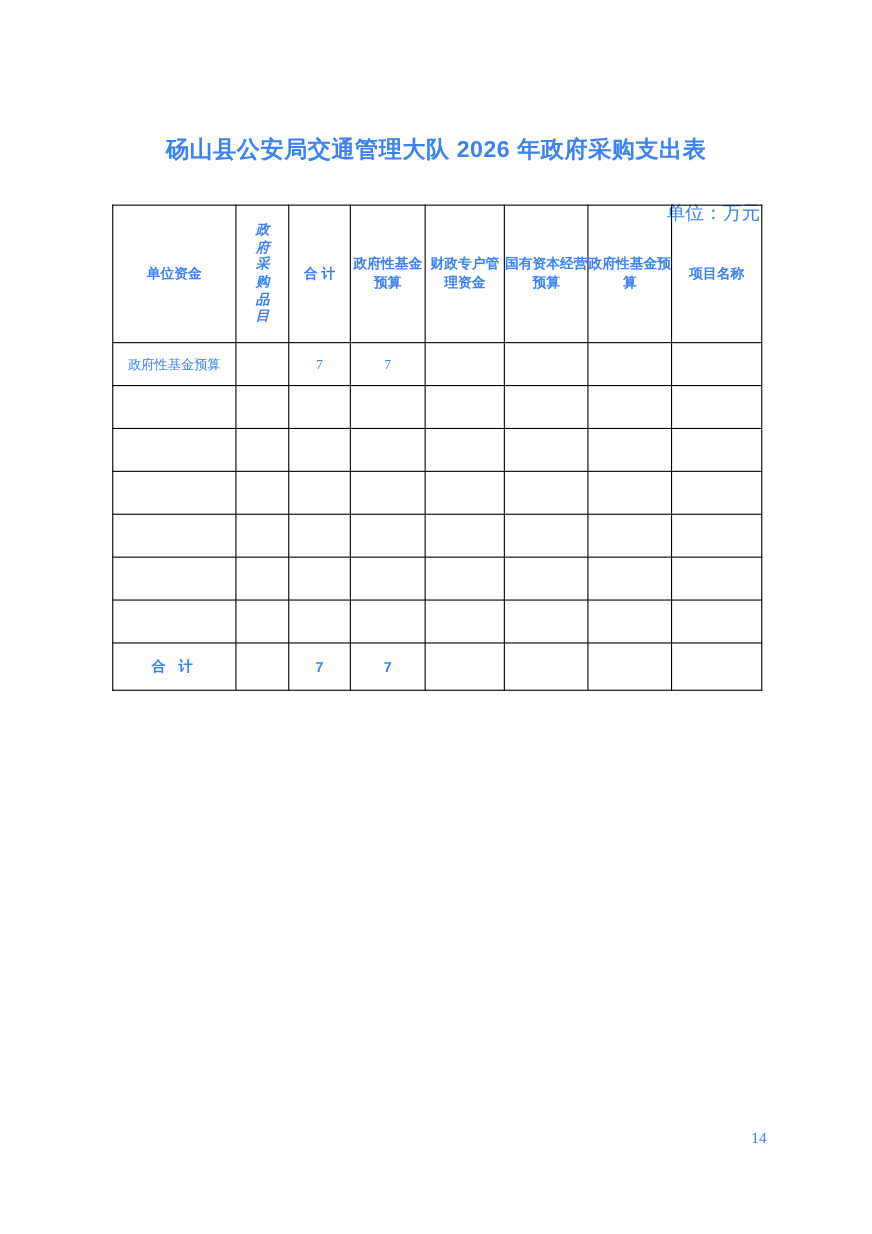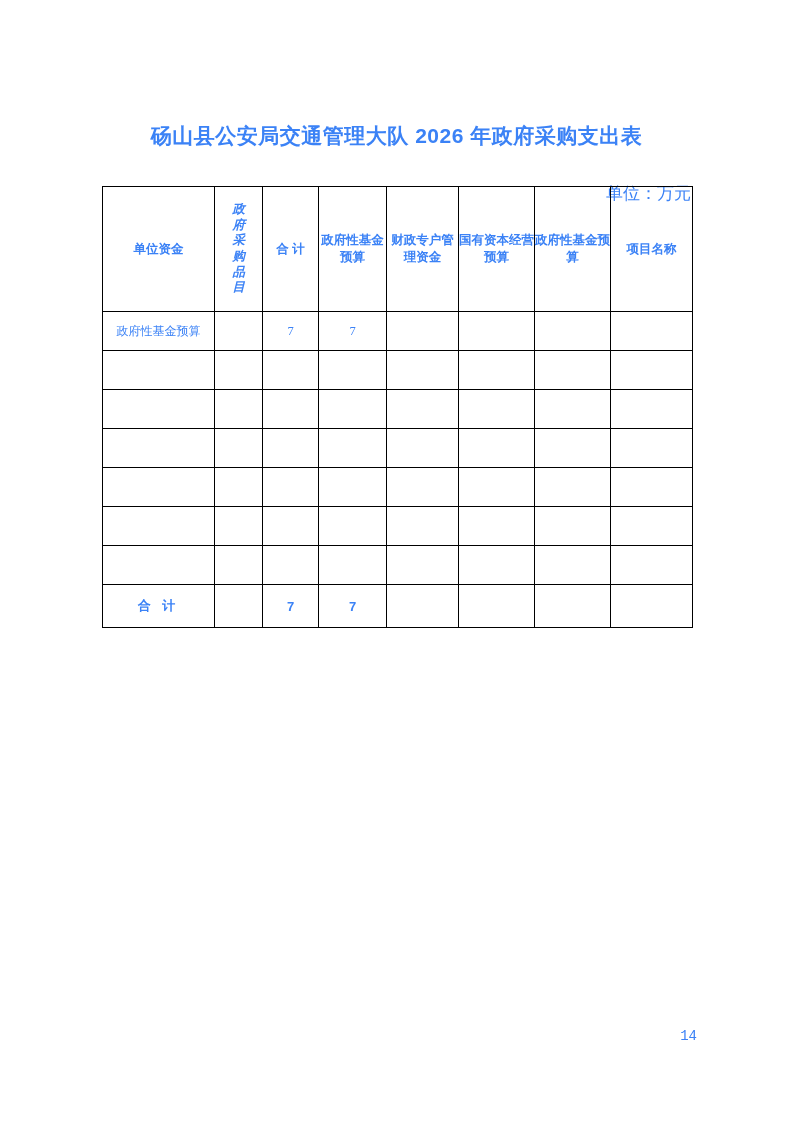--- a/index.html
+++ b/index.html
@@ -85,21 +85,21 @@
     font-weight: bold;
     font-size: 13px;
   }
   table.budget tbody tr.total-row td.name-cell {
     letter-spacing: 4px;
   }
   .page-number {
     position: absolute;
     bottom: 78px;
     right: 96px;
-    font-family: Liberation Mono, monospace;
+    font-family: Liberation Serif, serif;
     font-size: 14px;
   }
   col.c0 { width: 112px; }
   col.c1 { width: 48px; }
   col.c2 { width: 56px; }
   col.c3 { width: 68px; }
   col.c4 { width: 72px; }
   col.c5 { width: 76px; }
   col.c6 { width: 76px; }
   col.c7 { width: 82px; }

